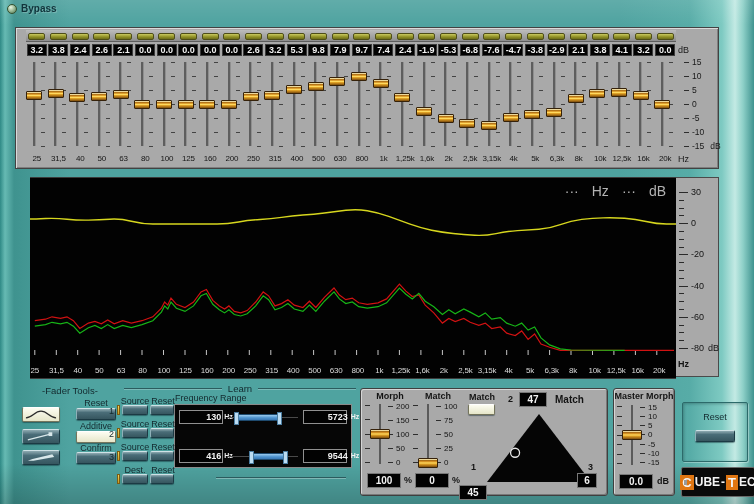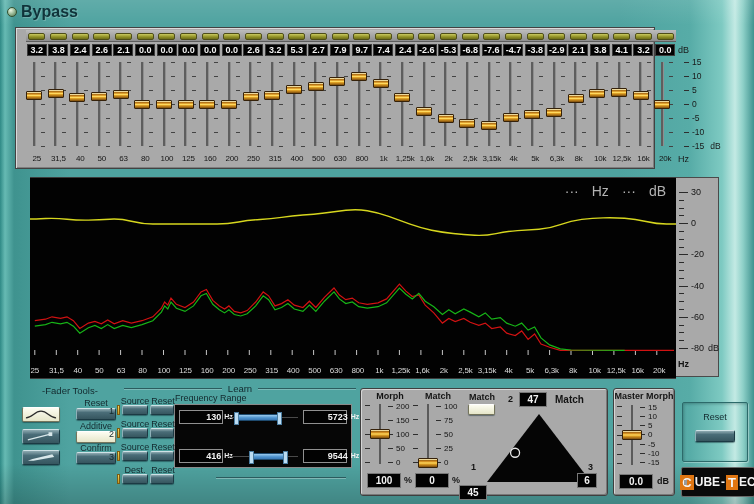--- a/index.html
+++ b/index.html
@@ -4,23 +4,23 @@
 <style>
   html,body{margin:0;padding:0;}
   body{font-family:"Liberation Sans",sans-serif;-webkit-font-smoothing:none;}
   .app{position:relative;width:754px;height:504px;overflow:hidden;
     background:
       linear-gradient(180deg, rgba(255,255,255,.10) 0%, rgba(255,255,255,0) 5%, rgba(0,0,0,0) 92%, rgba(0,0,0,.18) 100%),
       linear-gradient(90deg,#2f8a86 0px,#66bab3 5px,#3f938f 14px,#4fa3a0 70px,#4fa3a0 620px,#57aca7 690px,#7ecac2 722px,#c3eae4 735px,#8ed0c8 743px,#3f938f 754px);}
   
   .bypass{position:absolute;left:7px;top:3px;display:flex;align-items:center;gap:4px;}
   .led{width:8px;height:8px;border-radius:50%;background:radial-gradient(circle at 35% 30%,#eaf6e2,#8fb08c 55%,#4e6e4c);border:1px solid #33502f;}
-  .blabel{font-size:16px;font-weight:bold;color:#10333a;text-shadow:1px 1px 0 rgba(255,255,255,.2);}
+  .blabel{font-size:10px;font-weight:bold;color:#10333a;text-shadow:1px 1px 0 rgba(255,255,255,.2);}
   
-  .eq-panel{position:absolute;left:15px;top:27px;width:640px;height:142px;background:#a9a9a9;
+  .eq-panel{position:absolute;left:15px;top:27px;width:704px;height:142px;background:#a9a9a9;
     border:1px solid #424242;box-shadow:inset 1px 1px 0 #dadada,inset -1px -1px 0 #7e7e7e;box-sizing:border-box;}
   .eq-cols{position:absolute;left:10px;width:650px;display:grid;grid-template-columns:repeat(30,1fr);}
   #eq-strips{top:2px;height:11px;background:linear-gradient(180deg,#bdbdbd,#8e8e8e);border-bottom:1px solid #5d5d5d;}
   #eq-values{top:15px;height:13px;}
   #eq-faders{top:30px;height:92px;}
   #eq-freqs{top:124px;height:12px;}
   .cell{position:relative;display:flex;align-items:center;justify-content:center;}
   .strip{width:15px;height:5px;margin-top:1px;background:linear-gradient(180deg,#c9c960,#8f8f24 60%,#6d6d1b);border:1px solid #4e4e18;border-radius:2px;}
   .vbox{background:#020202;color:#f2f2f2;display:flex;align-items:center;justify-content:center;}
   .ebox{width:20px;height:12px;font-size:9px;font-weight:bold;border:1px solid #3c3c3c;box-sizing:border-box;}
@@ -247,36 +247,36 @@
         <div class="cell">
           <div class="vbox ebox">2.6</div>
         </div>
         <div class="cell">
           <div class="vbox ebox">3.2</div>
         </div>
         <div class="cell">
           <div class="vbox ebox">5.3</div>
         </div>
         <div class="cell">
-          <div class="vbox ebox">2.7</div>
+          <div class="vbox ebox">9.8</div>
         </div>
         <div class="cell">
           <div class="vbox ebox">7.9</div>
         </div>
         <div class="cell">
           <div class="vbox ebox">9.7</div>
         </div>
         <div class="cell">
           <div class="vbox ebox">7.4</div>
         </div>
         <div class="cell">
           <div class="vbox ebox">2.4</div>
         </div>
         <div class="cell">
-          <div class="vbox ebox">-2.6</div>
+          <div class="vbox ebox">-1.9</div>
         </div>
         <div class="cell">
           <div class="vbox ebox">-5.3</div>
         </div>
         <div class="cell">
           <div class="vbox ebox">-6.8</div>
         </div>
         <div class="cell">
           <div class="vbox ebox">-7.6</div>
         </div>

